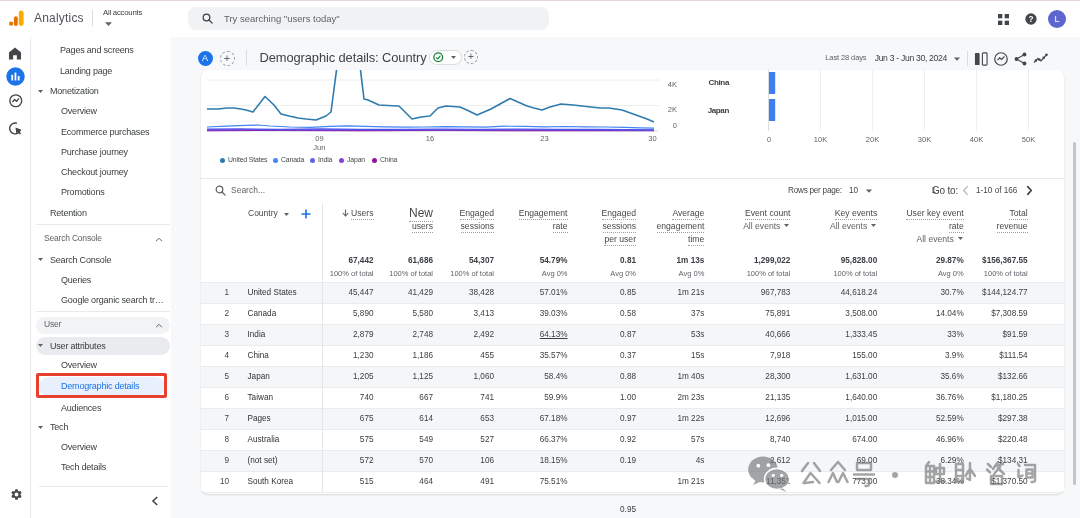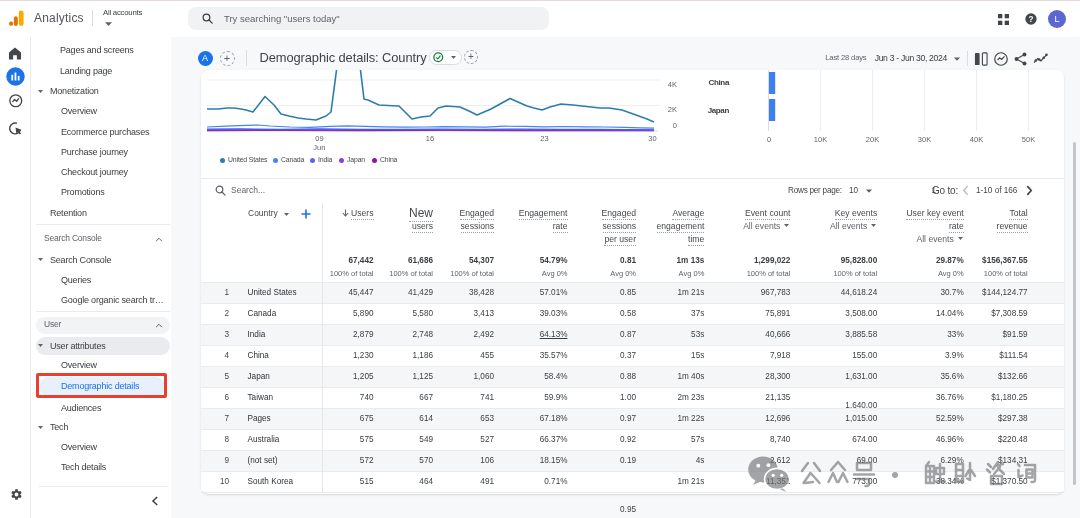--- a/index.html
+++ b/index.html
@@ -302,21 +302,21 @@
 <div style="position:absolute;left:201px;top:323.9px;width:863px;height:20.95px;background:#f5f6f7;border-top:1px solid #e9ebed;"></div>
 <div style="position:absolute;right:851px;top:329.3px;font-size:8.2px;line-height:11.2px;color:#44474a;font-weight:400;white-space:nowrap;">3</div>
 <div style="position:absolute;left:247.5px;top:329.3px;font-size:8.2px;line-height:11.2px;color:#2f3337;font-weight:500;white-space:nowrap;">India</div>
 <div style="position:absolute;right:706.5px;top:329.3px;font-size:8.2px;line-height:11.2px;color:#3c4043;font-weight:500;white-space:nowrap;">2,879</div>
 <div style="position:absolute;right:647px;top:329.3px;font-size:8.2px;line-height:11.2px;color:#3c4043;font-weight:500;white-space:nowrap;">2,748</div>
 <div style="position:absolute;right:586px;top:329.3px;font-size:8.2px;line-height:11.2px;color:#3c4043;font-weight:500;white-space:nowrap;">2,492</div>
 <div style="position:absolute;right:512.5px;top:329.3px;font-size:8.2px;line-height:11.2px;color:#3c4043;font-weight:500;white-space:nowrap;text-decoration:underline;">64.13%</div>
 <div style="position:absolute;right:444px;top:329.3px;font-size:8.2px;line-height:11.2px;color:#3c4043;font-weight:500;white-space:nowrap;">0.87</div>
 <div style="position:absolute;right:375.70000000000005px;top:329.3px;font-size:8.2px;line-height:11.2px;color:#3c4043;font-weight:500;white-space:nowrap;">53s</div>
 <div style="position:absolute;right:289.6px;top:329.3px;font-size:8.2px;line-height:11.2px;color:#3c4043;font-weight:500;white-space:nowrap;">40,666</div>
-<div style="position:absolute;right:202.79999999999995px;top:329.3px;font-size:8.2px;line-height:11.2px;color:#3c4043;font-weight:500;white-space:nowrap;">3,885.58</div>
+<div style="position:absolute;right:202.79999999999995px;top:329.3px;font-size:8.2px;line-height:11.2px;color:#3c4043;font-weight:500;white-space:nowrap;">1,333.45</div>
 <div style="position:absolute;right:116.29999999999995px;top:329.3px;font-size:8.2px;line-height:11.2px;color:#3c4043;font-weight:500;white-space:nowrap;">33%</div>
 <div style="position:absolute;right:52.40000000000009px;top:329.3px;font-size:8.2px;line-height:11.2px;color:#3c4043;font-weight:500;white-space:nowrap;">$91.59</div>
 <div style="position:absolute;left:201px;top:344.9px;width:863px;height:20.95px;background:#fff;border-top:1px solid #e9ebed;"></div>
 <div style="position:absolute;right:851px;top:350.2px;font-size:8.2px;line-height:11.2px;color:#44474a;font-weight:400;white-space:nowrap;">4</div>
 <div style="position:absolute;left:247.5px;top:350.2px;font-size:8.2px;line-height:11.2px;color:#2f3337;font-weight:500;white-space:nowrap;">China</div>
 <div style="position:absolute;right:706.5px;top:350.2px;font-size:8.2px;line-height:11.2px;color:#3c4043;font-weight:500;white-space:nowrap;">1,230</div>
 <div style="position:absolute;right:647px;top:350.2px;font-size:8.2px;line-height:11.2px;color:#3c4043;font-weight:500;white-space:nowrap;">1,186</div>
 <div style="position:absolute;right:586px;top:350.2px;font-size:8.2px;line-height:11.2px;color:#3c4043;font-weight:500;white-space:nowrap;">455</div>
 <div style="position:absolute;right:512.5px;top:350.2px;font-size:8.2px;line-height:11.2px;color:#3c4043;font-weight:500;white-space:nowrap;">35.57%</div>
 <div style="position:absolute;right:444px;top:350.2px;font-size:8.2px;line-height:11.2px;color:#3c4043;font-weight:500;white-space:nowrap;">0.37</div>
@@ -341,21 +341,21 @@
 <div style="position:absolute;left:201px;top:386.8px;width:863px;height:20.95px;background:#fff;border-top:1px solid #e9ebed;"></div>
 <div style="position:absolute;right:851px;top:392.1px;font-size:8.2px;line-height:11.2px;color:#44474a;font-weight:400;white-space:nowrap;">6</div>
 <div style="position:absolute;left:247.5px;top:392.1px;font-size:8.2px;line-height:11.2px;color:#2f3337;font-weight:500;white-space:nowrap;">Taiwan</div>
 <div style="position:absolute;right:706.5px;top:392.1px;font-size:8.2px;line-height:11.2px;color:#3c4043;font-weight:500;white-space:nowrap;">740</div>
 <div style="position:absolute;right:647px;top:392.1px;font-size:8.2px;line-height:11.2px;color:#3c4043;font-weight:500;white-space:nowrap;">667</div>
 <div style="position:absolute;right:586px;top:392.1px;font-size:8.2px;line-height:11.2px;color:#3c4043;font-weight:500;white-space:nowrap;">741</div>
 <div style="position:absolute;right:512.5px;top:392.1px;font-size:8.2px;line-height:11.2px;color:#3c4043;font-weight:500;white-space:nowrap;">59.9%</div>
 <div style="position:absolute;right:444px;top:392.1px;font-size:8.2px;line-height:11.2px;color:#3c4043;font-weight:500;white-space:nowrap;">1.00</div>
 <div style="position:absolute;right:375.70000000000005px;top:392.1px;font-size:8.2px;line-height:11.2px;color:#3c4043;font-weight:500;white-space:nowrap;">2m 23s</div>
 <div style="position:absolute;right:289.6px;top:392.1px;font-size:8.2px;line-height:11.2px;color:#3c4043;font-weight:500;white-space:nowrap;">21,135</div>
-<div style="position:absolute;right:202.79999999999995px;top:392.1px;font-size:8.2px;line-height:11.2px;color:#3c4043;font-weight:500;white-space:nowrap;margin-top:8px;">1,640.00</div>
+<div style="position:absolute;right:202.79999999999995px;top:392.1px;font-size:8.2px;line-height:11.2px;color:#3c4043;font-weight:500;white-space:nowrap;">1,640.00</div>
 <div style="position:absolute;right:116.29999999999995px;top:392.1px;font-size:8.2px;line-height:11.2px;color:#3c4043;font-weight:500;white-space:nowrap;">36.76%</div>
 <div style="position:absolute;right:52.40000000000009px;top:392.1px;font-size:8.2px;line-height:11.2px;color:#3c4043;font-weight:500;white-space:nowrap;">$1,180.25</div>
 <div style="position:absolute;left:201px;top:407.7px;width:863px;height:20.95px;background:#f5f6f7;border-top:1px solid #e9ebed;"></div>
 <div style="position:absolute;right:851px;top:413.1px;font-size:8.2px;line-height:11.2px;color:#44474a;font-weight:400;white-space:nowrap;">7</div>
 <div style="position:absolute;left:247.5px;top:413.1px;font-size:8.2px;line-height:11.2px;color:#2f3337;font-weight:500;white-space:nowrap;">Pages</div>
 <div style="position:absolute;right:706.5px;top:413.1px;font-size:8.2px;line-height:11.2px;color:#3c4043;font-weight:500;white-space:nowrap;">675</div>
 <div style="position:absolute;right:647px;top:413.1px;font-size:8.2px;line-height:11.2px;color:#3c4043;font-weight:500;white-space:nowrap;">614</div>
 <div style="position:absolute;right:586px;top:413.1px;font-size:8.2px;line-height:11.2px;color:#3c4043;font-weight:500;white-space:nowrap;">653</div>
 <div style="position:absolute;right:512.5px;top:413.1px;font-size:8.2px;line-height:11.2px;color:#3c4043;font-weight:500;white-space:nowrap;">67.18%</div>
 <div style="position:absolute;right:444px;top:413.1px;font-size:8.2px;line-height:11.2px;color:#3c4043;font-weight:500;white-space:nowrap;">0.97</div>
@@ -389,21 +389,21 @@
 <div style="position:absolute;right:289.6px;top:455.0px;font-size:8.2px;line-height:11.2px;color:#3c4043;font-weight:500;white-space:nowrap;">2,612</div>
 <div style="position:absolute;right:202.79999999999995px;top:455.0px;font-size:8.2px;line-height:11.2px;color:#3c4043;font-weight:500;white-space:nowrap;">69.00</div>
 <div style="position:absolute;right:116.29999999999995px;top:455.0px;font-size:8.2px;line-height:11.2px;color:#3c4043;font-weight:500;white-space:nowrap;">6.29%</div>
 <div style="position:absolute;right:52.40000000000009px;top:455.0px;font-size:8.2px;line-height:11.2px;color:#3c4043;font-weight:500;white-space:nowrap;">$134.31</div>
 <div style="position:absolute;left:201px;top:470.5px;width:863px;height:20.95px;background:#fff;border-top:1px solid #e9ebed;"></div>
 <div style="position:absolute;right:851px;top:475.9px;font-size:8.2px;line-height:11.2px;color:#44474a;font-weight:400;white-space:nowrap;">10</div>
 <div style="position:absolute;left:247.5px;top:475.9px;font-size:8.2px;line-height:11.2px;color:#2f3337;font-weight:500;white-space:nowrap;">South Korea</div>
 <div style="position:absolute;right:706.5px;top:475.9px;font-size:8.2px;line-height:11.2px;color:#3c4043;font-weight:500;white-space:nowrap;">515</div>
 <div style="position:absolute;right:647px;top:475.9px;font-size:8.2px;line-height:11.2px;color:#3c4043;font-weight:500;white-space:nowrap;">464</div>
 <div style="position:absolute;right:586px;top:475.9px;font-size:8.2px;line-height:11.2px;color:#3c4043;font-weight:500;white-space:nowrap;">491</div>
-<div style="position:absolute;right:512.5px;top:475.9px;font-size:8.2px;line-height:11.2px;color:#3c4043;font-weight:500;white-space:nowrap;">0.71%</div>
+<div style="position:absolute;right:512.5px;top:475.9px;font-size:8.2px;line-height:11.2px;color:#3c4043;font-weight:500;white-space:nowrap;">75.51%</div>
 <div style="position:absolute;right:444px;top:475.9px;font-size:8.2px;line-height:11.2px;color:#3c4043;font-weight:500;white-space:nowrap;margin-top:28px;">0.95</div>
 <div style="position:absolute;right:375.70000000000005px;top:475.9px;font-size:8.2px;line-height:11.2px;color:#3c4043;font-weight:500;white-space:nowrap;">1m 21s</div>
 <div style="position:absolute;right:289.6px;top:475.9px;font-size:8.2px;line-height:11.2px;color:#3c4043;font-weight:500;white-space:nowrap;">11,351</div>
 <div style="position:absolute;right:202.79999999999995px;top:475.9px;font-size:8.2px;line-height:11.2px;color:#3c4043;font-weight:500;white-space:nowrap;">773.00</div>
 <div style="position:absolute;right:116.29999999999995px;top:475.9px;font-size:8.2px;line-height:11.2px;color:#3c4043;font-weight:500;white-space:nowrap;">38.34%</div>
 <div style="position:absolute;right:52.40000000000009px;top:475.9px;font-size:8.2px;line-height:11.2px;color:#3c4043;font-weight:500;white-space:nowrap;">$1,370.50</div>
 <div style="position:absolute;left:201px;top:491.5px;width:863px;height:1px;background:#e9ebed;"></div>
 <div style="position:absolute;left:322px;top:282px;width:1px;height:210px;background:#e4e6e8;"></div>
 <div style="position:absolute;left:1072.5px;top:142px;width:3.5px;height:343px;background:#c3c6c9;border-radius:2px;"></div>
 <svg class="abs" style="left:740px;top:443px;opacity:.65" width="320" height="60" viewBox="0 0 320 60">

